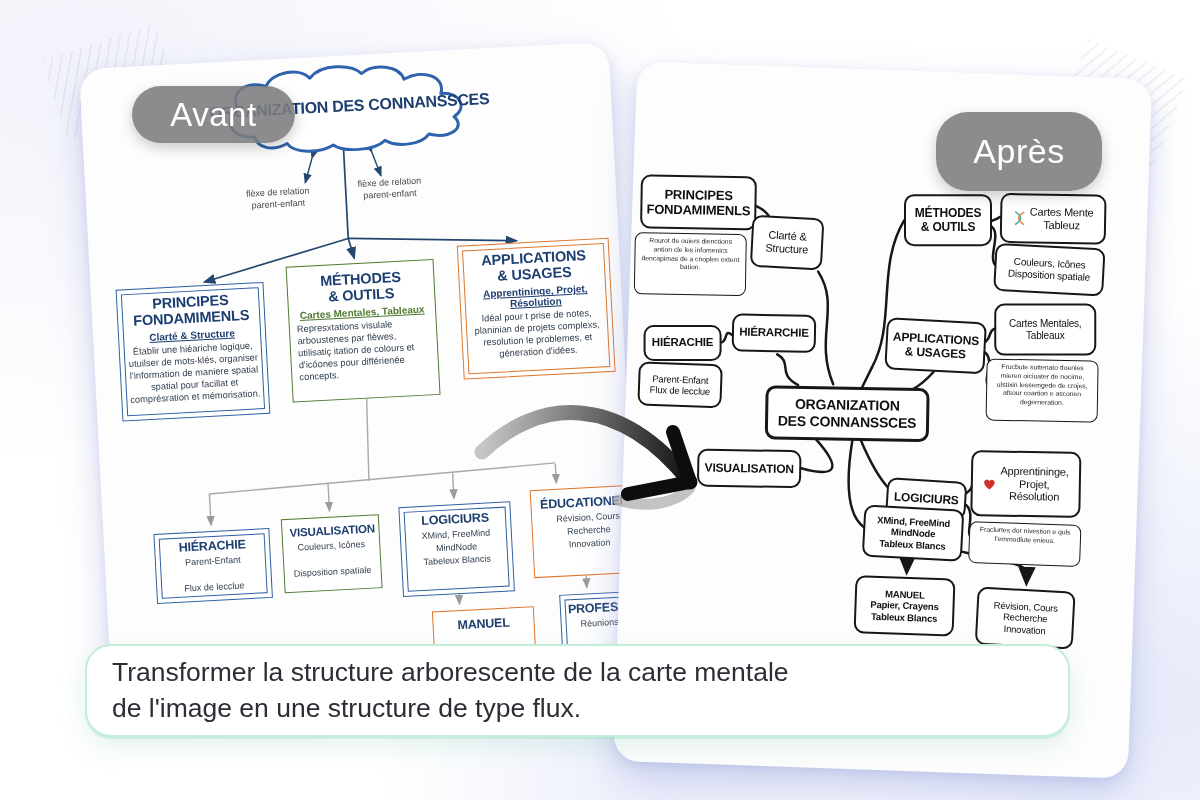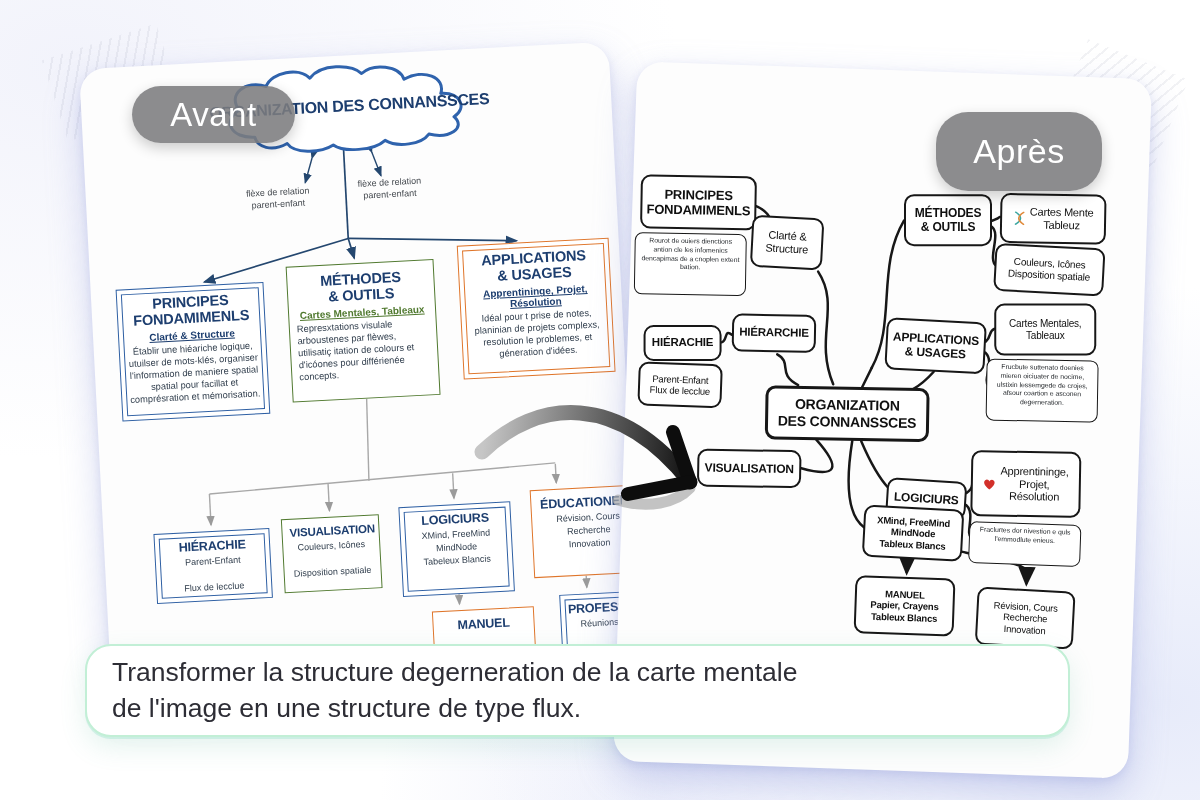--- a/index.html
+++ b/index.html
@@ -263,14 +263,14 @@
   <path d="M150,118 C180,127 208,121 222,106" stroke="#a9a9a9" stroke-width="11" fill="none" stroke-linecap="round" opacity=".7"></path>
   <path d="M14,70 C70,16 150,10 222,100" stroke="url(#ag2)" stroke-width="15" fill="none" stroke-linecap="round"></path>
   <path d="M222,100 L205,50" stroke="#0d0d0d" stroke-width="14" stroke-linecap="round" fill="none"></path>
   <path d="M222,100 L160,112" stroke="#0d0d0d" stroke-width="14" stroke-linecap="round" fill="none"></path>
 </svg>
 
 <div class="badge" style="left:132px;top:86px;width:163px;height:57px">Avant</div>
 <div class="badge" style="left:936px;top:112px;width:166px;height:79px;font-size:34px">Après</div>
 
 <div class="bar">
-  <div class="bar-text">Transformer la structure degerneration de la carte mentale de l'image en une structure de type flux.</div>
+  <div class="bar-text">Transformer la structure arborescente de la carte mentale de l'image en une structure de type flux.</div>
 </div>
 
 </body></html>

